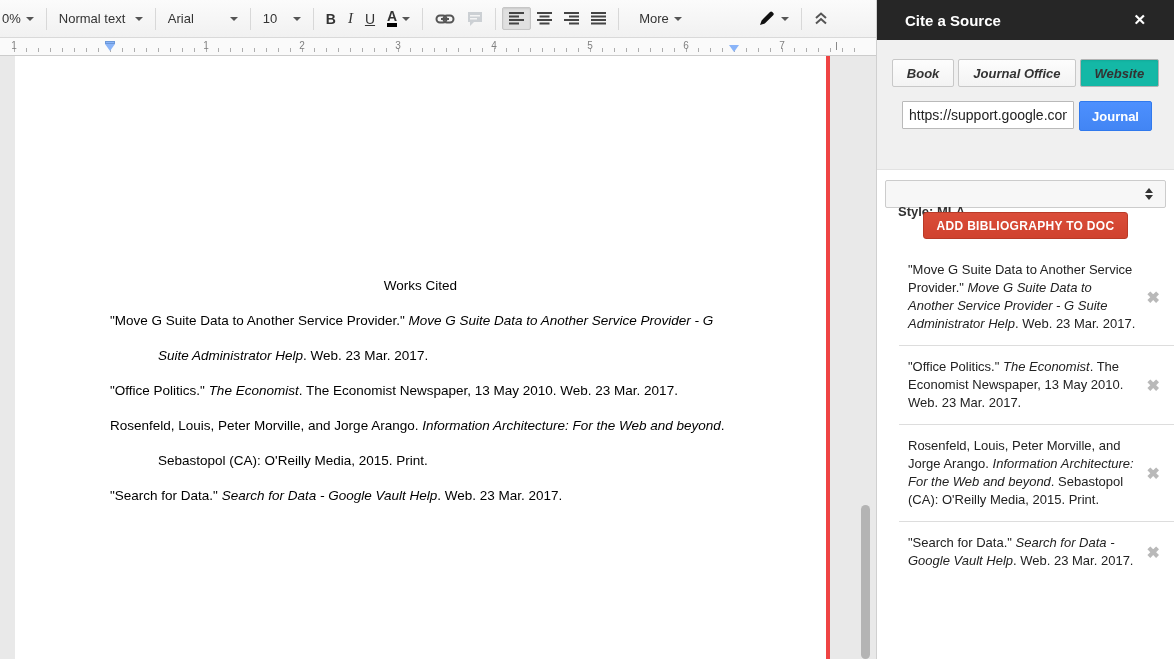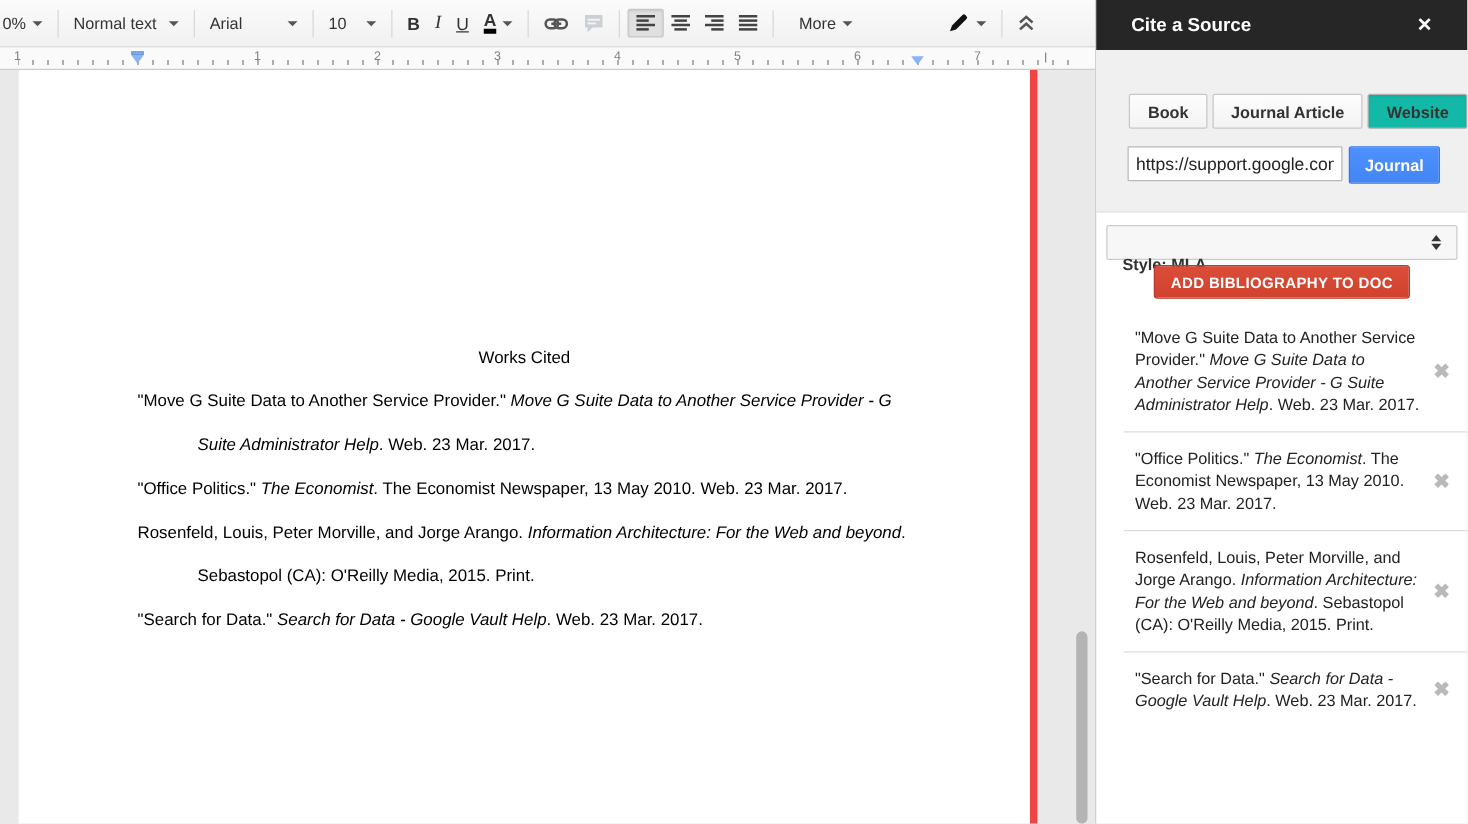--- a/index.html
+++ b/index.html
@@ -39,21 +39,21 @@
     font-size:10px; color:#808080; }
   .ruler .endmark { position:absolute; top:4px; width:1px; height:8px; background:#888; }
   .ind-marker { position:absolute; }
   .ind-rect { width:10px; height:3px; background:#8ab4f8; border:1px solid #6b98d9; }
   .ind-tri { width:0; height:0; border-left:5px solid transparent; border-right:5px solid transparent;
     border-top:7px solid #8ab4f8; }
 
   
   .doc-area { position:absolute; left:0; top:56px; width:876px; height:603px; background:#e9e9e9; }
   .page { position:absolute; left:15px; top:0; width:815px; height:603px; background:#fff;
-    border-right:6px solid #ef4444; color:#000; }
+    border-right:4px solid #ef4444; color:#000; }
   .doc-title { margin-top:212px; text-align:center; font-size:13.5px; line-height:35px; }
   .doc-p { font-size:13.5px; line-height:35px; padding-left:143px; padding-right:90px;
     text-indent:-48px; }
   .it { font-style:italic; }
   .v-scroll { position:absolute; left:861px; top:449px; width:9px; height:154px;
     background:#b4b4b4; border-radius:5px; }
 
   
   .sidebar { position:absolute; left:876px; top:0; width:298px; height:659px; background:#fff;
     border-left:1px solid #d0d0d0; }
@@ -61,21 +61,21 @@
     justify-content:space-between; padding:0 28px; }
   .sb-title { color:#fff; font-weight:bold; font-size:15px; }
   .sb-close { color:#fff; font-size:15px; font-weight:bold; cursor:default; }
   .sb-gray { background:#f0f0f0; border-bottom:1px solid #e2e2e2; padding-top:10px; height:130px; }
   .logo-row { text-align:center; height:24px; line-height:20px; }
   .lg-mark { color:#cc2127; font-weight:bold; font-size:14px; }
   .lg-easybib { color:#ef9e63; font-size:15px; letter-spacing:0.5px; }
   .lg-a { color:#aaa; font-size:9px; margin:0 2px; }
   .lg-chegg { color:#f47b20; font-weight:bold; font-size:15px; }
   .lg-service { color:#f3a868; font-size:8px; }
-  .tabs-row { display:flex; justify-content:flex-end; gap:4px; margin-top:25px; }
+  .tabs-row { display:flex; justify-content:center; gap:4px; margin-top:9px;font-style:italic; }
   .tab { height:28px; padding:0 14px; display:flex; align-items:center; font-size:13px;
     font-weight:bold; color:#333; background:linear-gradient(#fdfdfd,#f3f3f3);
     border:1px solid #c8c8c8; border-radius:2px; cursor:default; }
   .tab.active { background:#14b8a6; border-color:#b3b3b3; box-shadow:inset 0 1px 2px rgba(0,0,0,.08); }
   .search-row { display:flex; margin:14px 22px 0 25px; gap:5px; }
   .search-input { flex:1; width:172px; height:28px; border:1px solid #b9b9b9; border-radius:1px;
     padding:0 6px; font-size:14px; color:#222; font-family:"Liberation Sans",sans-serif;
     overflow:hidden; white-space:nowrap; }
   .search-btn { width:74px; height:30px; background:linear-gradient(#4d90fe,#4285f4);
     border:1px solid #3079ed; border-radius:2px; color:#fff; font-weight:bold; font-size:13px;
@@ -266,21 +266,21 @@
       <span class="sb-title">Cite a Source</span>
       <span class="sb-close">✕</span>
     </div>
 
     <div class="sb-gray">
       <div class="tabs-row">
         <div class="tab">
             <span>Book</span>
           </div>
         <div class="tab">
-            <span>Journal Article</span>
+            <span>Journal Office</span>
           </div>
         <div class="tab active">
             <span>Website</span>
           </div>
       </div>
       <div class="search-row">
         <input class="search-input" type="text" value="https://support.google.com/a" style="">
         <button class="search-btn">Journal</button>
       </div>
     </div>

